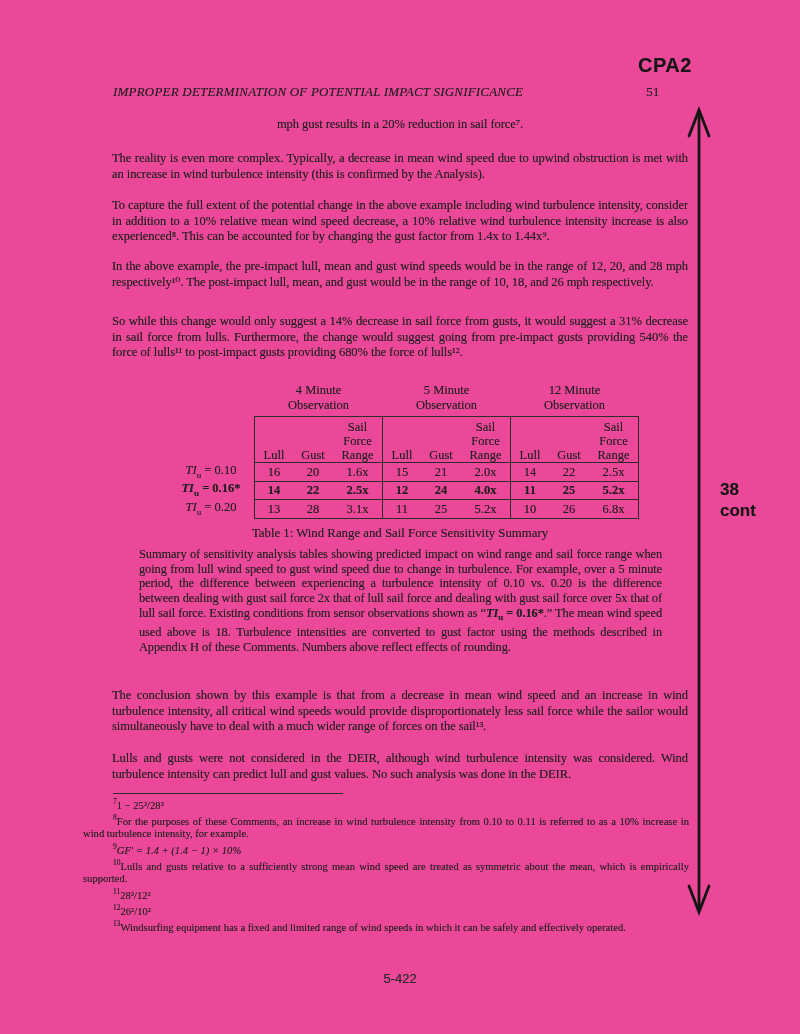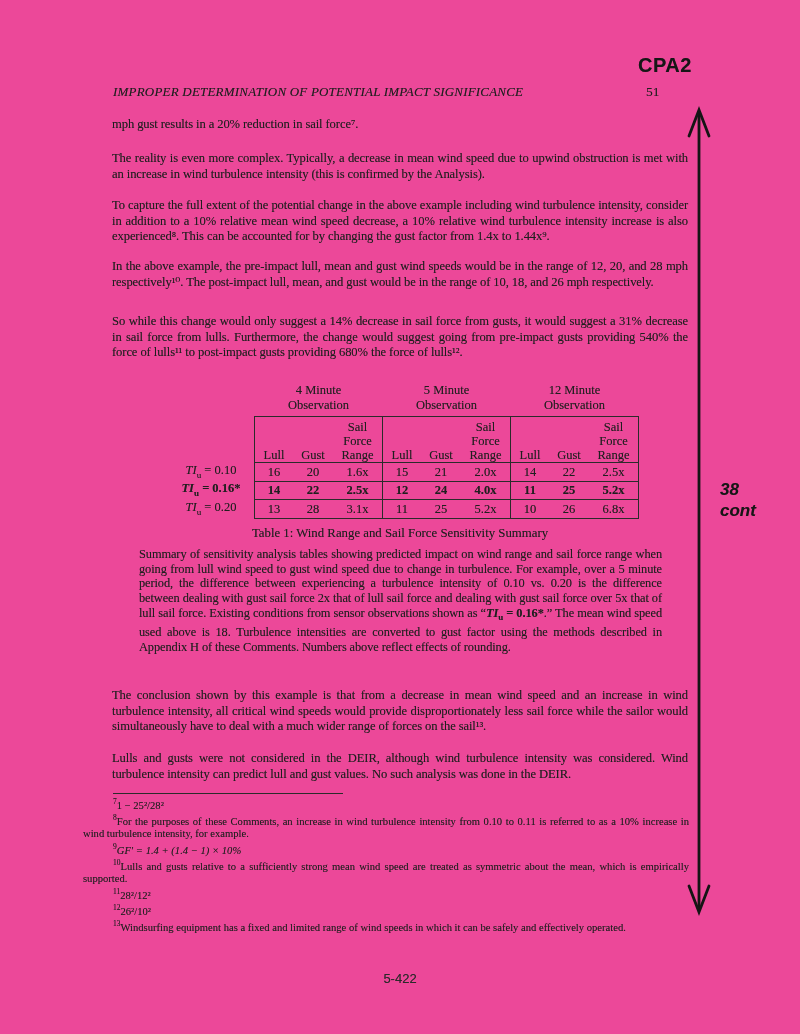--- a/index.html
+++ b/index.html
@@ -13,25 +13,25 @@
     color:#1f1f1f;
     text-shadow:0 0 .4px rgba(30,30,30,.45);
   }
   .abs{position:absolute;}
   
   .doc-title{left:113px;top:84px;font-style:italic;font-size:13px;letter-spacing:.2px;white-space:nowrap;}
   .page-num{left:646px;top:84px;font-size:13.5px;}
   
   .stamp{font-family:"Liberation Sans","DejaVu Sans",sans-serif;font-weight:bold;color:#161616;}
   .cpa2{left:638px;top:54px;font-size:20px;letter-spacing:.5px;}
-  .margin-note{left:720px;top:479px;font-size:17px;line-height:21px;font-style:italic;}
+  .margin-note{left:720px;top:479px;font-size:17px;line-height:21px;}
   .folio{left:0;right:0;top:971px;text-align:center;font-family:"Liberation Sans","DejaVu Sans",sans-serif;font-size:13px;color:#2a2a2a;}
   
   .para{left:112px;width:576px;font-size:12.6px;line-height:15.5px;text-align:justify;letter-spacing:-.1px;}
-  .p1{top:117px;text-align:left;font-family:Liberation Serif, serif;}
+  .p1{top:117px;text-align:center;font-family:Liberation Serif, serif;}
   .p2{top:151px;}
   .p3{top:198px;}
   .p4{top:259px;}
   .p5{top:314px;}
   .p6{top:688px;}
   .p7{top:751px;}
   
   .tablewrap{left:168px;top:383px;}
   table.sens{border-collapse:collapse;font-size:12.5px;}
   table.sens td{padding:0;text-align:center;line-height:14px;}

